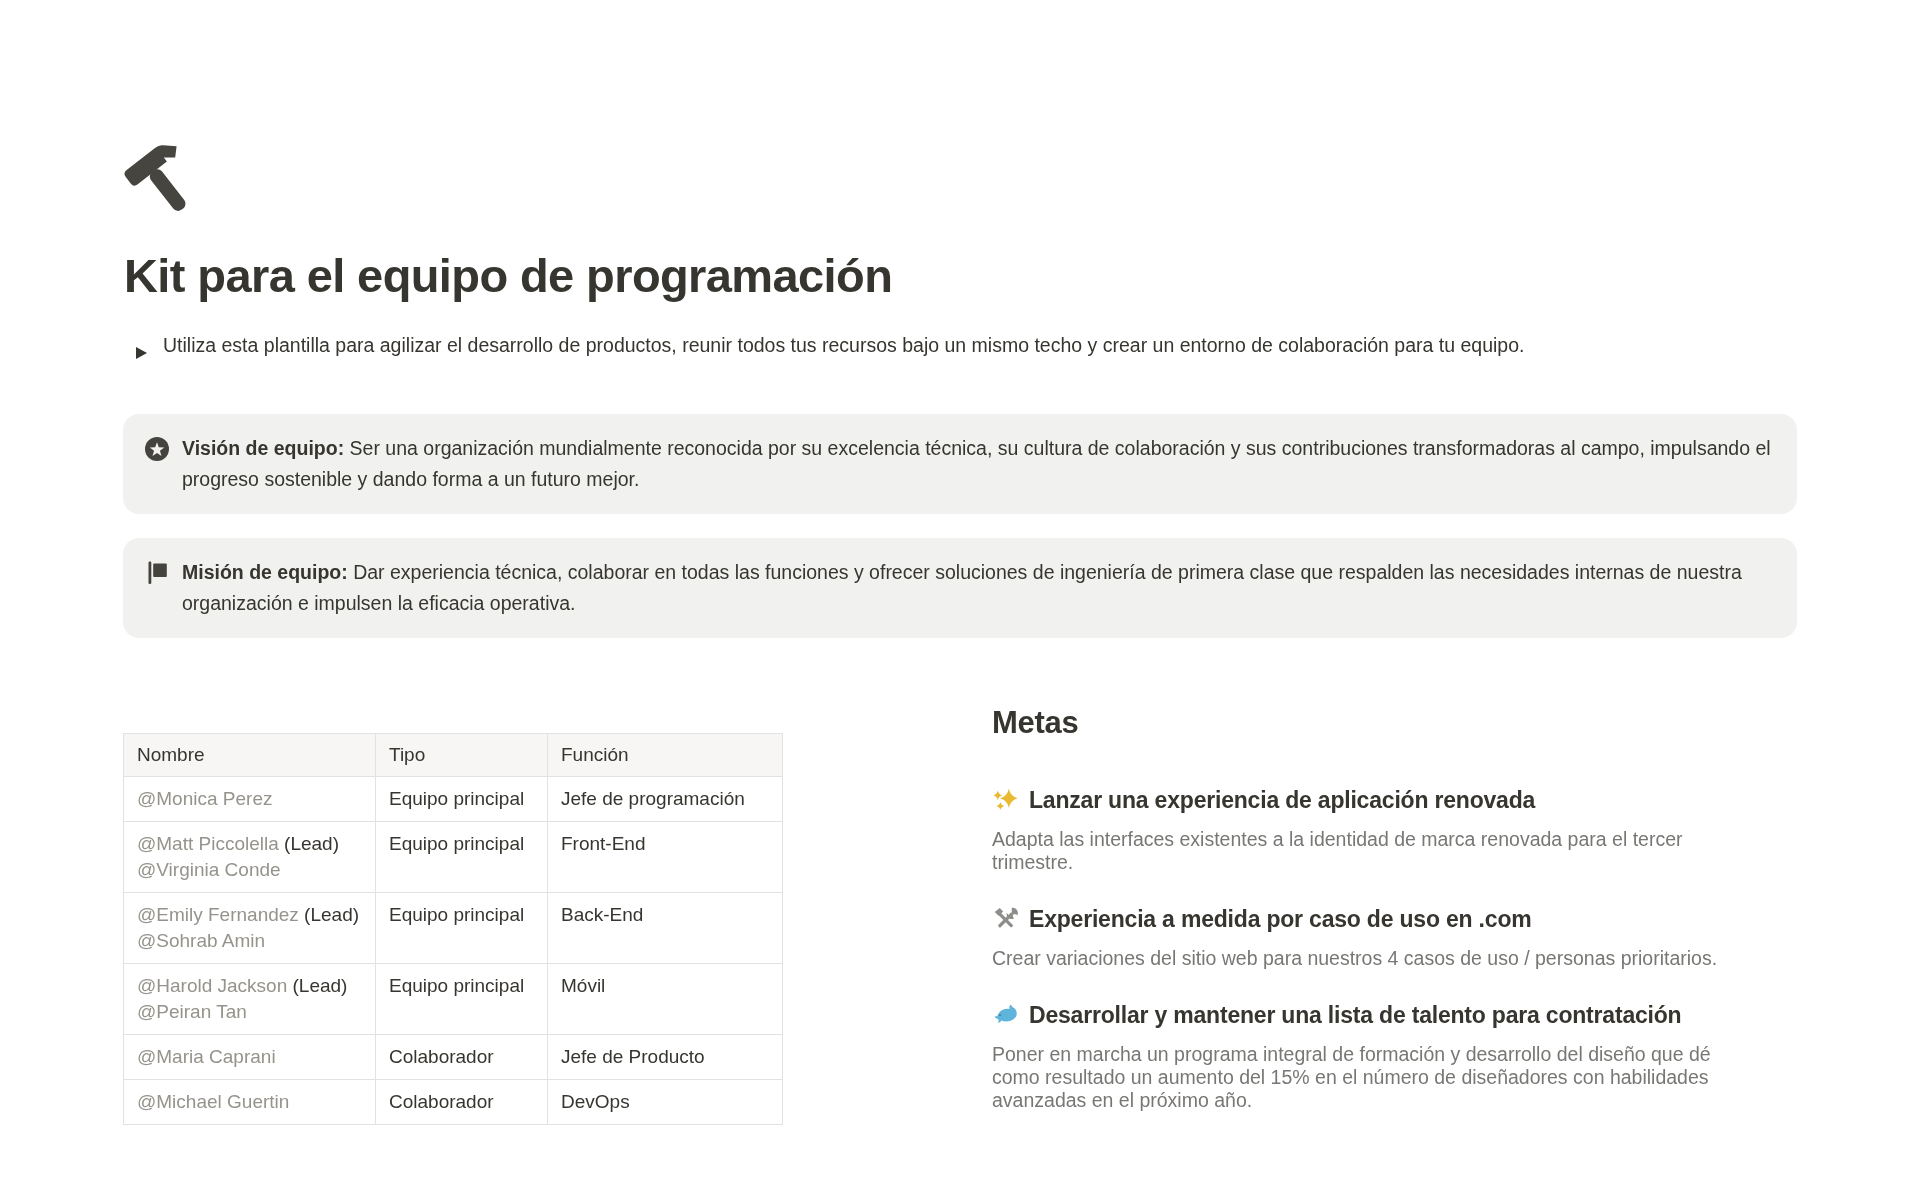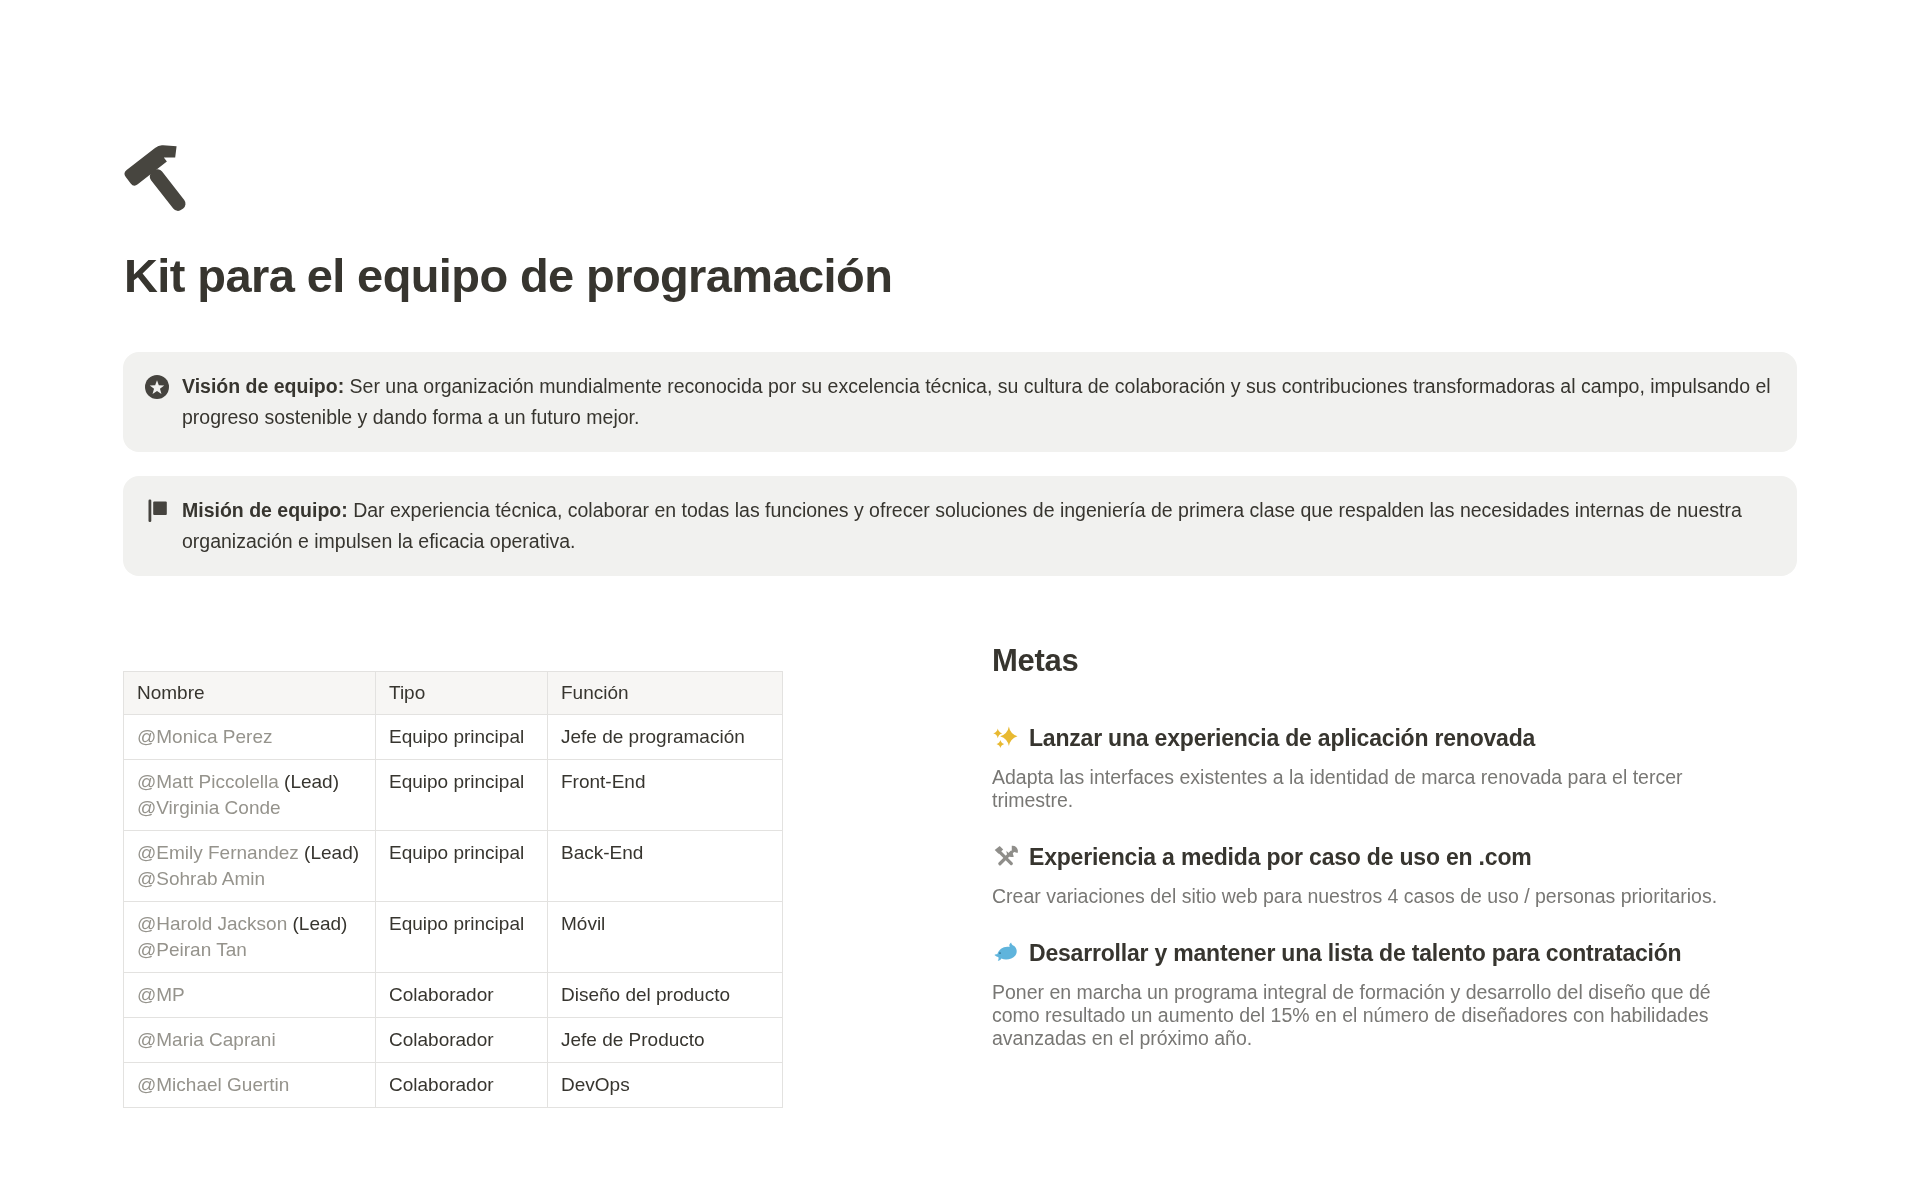--- a/index.html
+++ b/index.html
@@ -70,20 +70,28 @@
 
     <svg class="page-icon" viewBox="0 0 78 78" aria-hidden="true">
       <g fill="#47453F" transform="rotate(-38 39 40)">
         <path d="M16 12 h36 q5 0 8 3 l10 9 -8 8 -9 -7 v5 h-37 q-5 0 -5 -5 v-8 q0 -5 5 -5 z"></path>
         <rect x="29" y="29" width="14" height="48" rx="6"></rect>
       </g>
     </svg>
 
     <h1 class="page-title">Kit para el equipo de programación</h1>
 
+    <div class="toggle-block">
+      <span class="toggle-marker">
+        <svg width="13" height="14" viewBox="0 0 13 14">
+            <polygon points="1,1 12,7 1,13" fill="#37352F"></polygon>
+          </svg>
+      </span>
+      <span>Utiliza esta plantilla para agilizar el desarrollo de productos, reunir todos tus recursos bajo un mismo techo y crear un entorno de colaboración para tu equipo.</span>
+    </div>
 
     <div class="callout first">
       <span class="callout-icon">
         <svg viewBox="0 0 26 26" width="26" height="26">
           <circle cx="13" cy="13" r="12" fill="#45433E"></circle>
           <polygon fill="#F1F1EF" points="13,6.2 14.82,11.29 20.23,11.45 15.95,14.76 17.47,19.95 13,16.9 8.53,19.95 10.05,14.76 5.77,11.45 11.18,11.29"></polygon>
         </svg>
       </span>
       <p style="margin:0"><span class="callout-label">Visión de equipo:</span><span> Ser una organización mundialmente reconocida por su excelencia técnica, su cultura de colaboración y sus contribuciones transformadoras al campo, impulsando el progreso sostenible y dando forma a un futuro mejor.</span></p>
     </div>
@@ -139,27 +147,20 @@
               <td>Equipo principal</td>
               <td>Back-End</td>
             </tr>
             <tr>
               <td>
                 <div class="name-line"><span class="mention">@Harold Jackson</span><span> (Lead)</span></div>
                 <div class="name-line"><span class="mention">@Peiran Tan</span><span></span></div>
               </td>
               <td>Equipo principal</td>
               <td>Móvil</td>
-            </tr>
-            <tr>
-              <td>
-                <div class="name-line"><span class="mention">@MP</span><span></span></div>
-              </td>
-              <td>Colaborador</td>
-              <td>Diseño del producto</td>
             </tr>
             <tr>
               <td>
                 <div class="name-line"><span class="mention">@Maria Caprani</span><span></span></div>
               </td>
               <td>Colaborador</td>
               <td>Jefe de Producto</td>
             </tr>
             <tr>
               <td>

